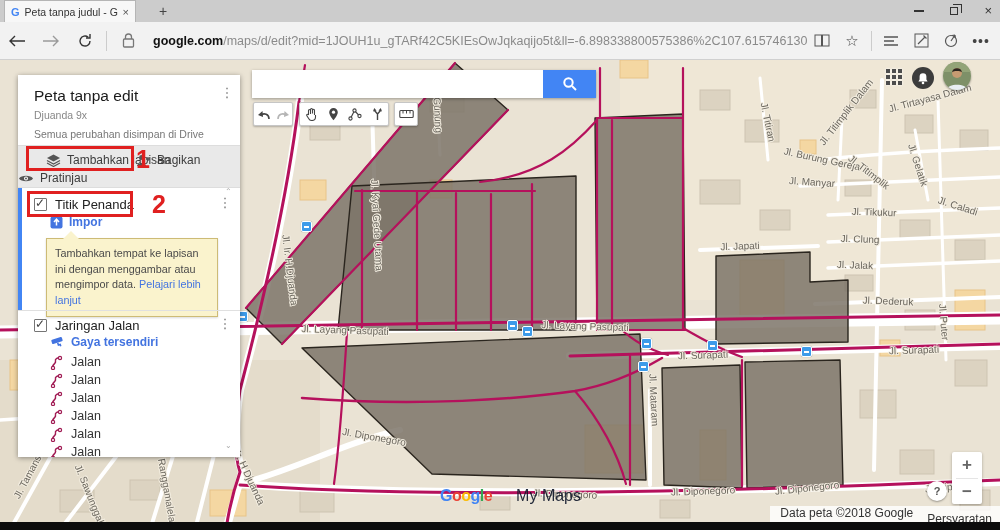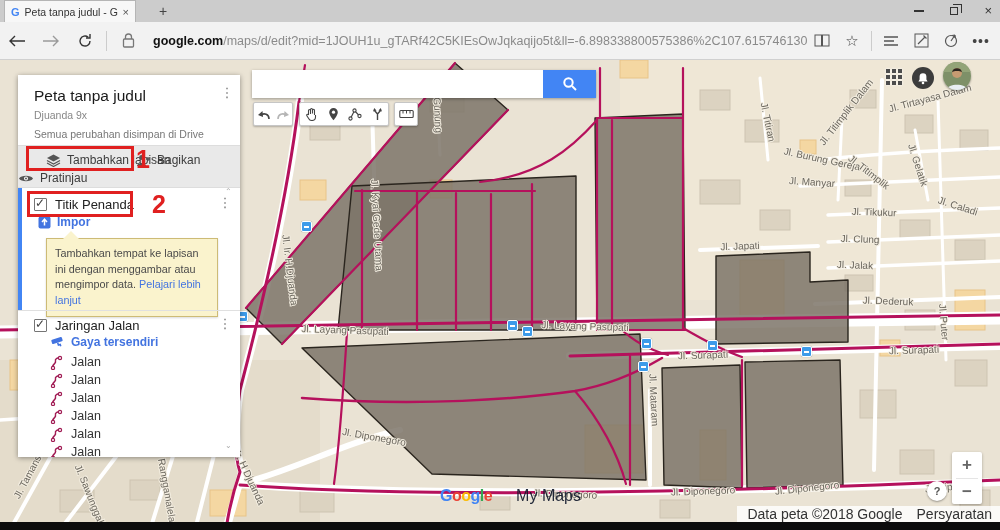--- a/index.html
+++ b/index.html
@@ -50,21 +50,21 @@
   .avatar{position:absolute;left:943px;top:2px;width:28px;height:28px;border-radius:50%;overflow:hidden;cursor:pointer;box-shadow:0 1px 2px rgba(0,0,0,.4);}
 
   .zoomctl{position:absolute;left:952px;top:392px;width:30px;height:52px;background:#fff;border-radius:2px;box-shadow:0 1px 3px rgba(0,0,0,.3);text-align:center;}
   .zoomctl .zbtn{height:26px;line-height:26px;font-size:17px;color:#666;font-weight:bold;cursor:pointer;}
   .zoomctl .zdiv{height:1px;background:#e5e5e5;margin:0 4px;}
   .helpbtn{position:absolute;left:927px;top:421px;width:20px;height:20px;border-radius:50%;background:#fff;box-shadow:0 1px 2px rgba(0,0,0,.35);text-align:center;line-height:20px;font-size:11px;font-weight:bold;color:#555;cursor:pointer;}
 
   .watermark{position:absolute;left:440px;top:427px;font-size:16px;white-space:nowrap;}
   .watermark .wm-g{font-weight:bold;letter-spacing:-.5px;}
   .watermark .wm-m{color:#0f172a;opacity:.9;margin-left:20px;}
-  .attribution{position:absolute;right:0;top:446px;height:16px;background:rgba(255,255,255,.8);display:flex;align-items:flex-end;gap:14px;padding:0 8px 0 10px;font-size:14px;color:#333;}
+  .attribution{position:absolute;right:0;top:446px;height:16px;background:rgba(255,255,255,.8);display:flex;align-items:flex-start;gap:14px;padding:0 8px 0 10px;font-size:12px;color:#333;}
   .attribution .terms{cursor:pointer;margin-top:6px;}
   .taskbar{position:absolute;left:0;top:522px;width:1000px;height:8px;background:#0c0c0c;}
 
   
   .panel{position:absolute;left:18px;top:15px;width:222px;height:382px;background:#fff;box-shadow:0 1px 5px rgba(0,0,0,.4);overflow:hidden;}
   .p-title{position:absolute;left:16px;top:12px;font-size:15.5px;color:#1a1a1a;}
   .p-views{position:absolute;left:16px;top:34px;font-size:10.5px;color:#888;}
   .p-save{position:absolute;left:16px;top:53px;font-size:10.5px;color:#777;}
   .dots-v{position:absolute;width:14px;text-align:center;font-size:13px;color:#777;cursor:pointer;letter-spacing:0;}
   .actionbar{position:absolute;left:0;top:70px;width:222px;height:43px;background:#e9e9e9;border-top:1px solid #ddd;border-bottom:1px solid #ddd;}
@@ -421,21 +421,21 @@
         <span style="color:#4285F4">G</span><span style="color:#EA4335">o</span><span style="color:#FBBC05">o</span><span style="color:#4285F4">g</span><span style="color:#34A853">l</span><span style="color:#EA4335">e</span>
       </span>
       <span class="wm-m">My Maps</span>
     </div>
     <div class="attribution">
       <span>Data peta ©2018 Google</span>
       <span class="terms">Persyaratan</span>
     </div>
 
     <aside class="panel">
-      <div class="p-title">Peta tanpa judul</div>
+      <div class="p-title">Peta tanpa edit</div>
       <span class="dots-v" style="left:202px;top:10px;">⋮</span>
       <div class="p-views">Djuanda 9x</div>
       <div class="p-save">Semua perubahan disimpan di Drive</div>
 
       <div class="actionbar">
         <div class="act" style="left:28px;top:7px;">
           <svg width="15" height="13" viewBox="0 0 15 13">
               <path d="M7.5,0.5 L14,4 7.5,7.5 1,4 Z" fill="#555"></path>
               <path d="M1,6.5 L7.5,10 14,6.5 M1,9 L7.5,12.5 14,9" stroke="#555" stroke-width="1.2" fill="none"></path>
             </svg>
@@ -460,21 +460,21 @@
       </div>
 
       <div class="bluebar"></div>
 
       <div class="checkrow" style="left:16px;top:122px;">
         <span class="cbx"></span>
         <span class="layername">Titik Penanda</span>
       </div>
       <span class="dots-v" style="left:200px;top:120px;">⋮</span>
       <span class="scrollmark" style="left:207px;top:112px;">⌃</span>
-      <div class="act" style="left:20px;top:140px;">
+      <div class="act" style="left:32px;top:140px;">
         <svg width="13" height="13" viewBox="0 0 13 13">
             <rect x="0.5" y="0.5" width="12" height="12" rx="2" fill="#4374e0"></rect>
             <path d="M6.5,9.5 V3.5 M4,6 L6.5,3.2 L9,6" stroke="#fff" stroke-width="1.5" fill="none"></path>
           </svg>
         <span class="bluelink">Impor</span>
       </div>
       <div class="tooltip">
         <span>Tambahkan tempat ke lapisan ini dengan menggambar atau mengimpor data. </span><a>Pelajari lebih lanjut</a>
       </div>
 

